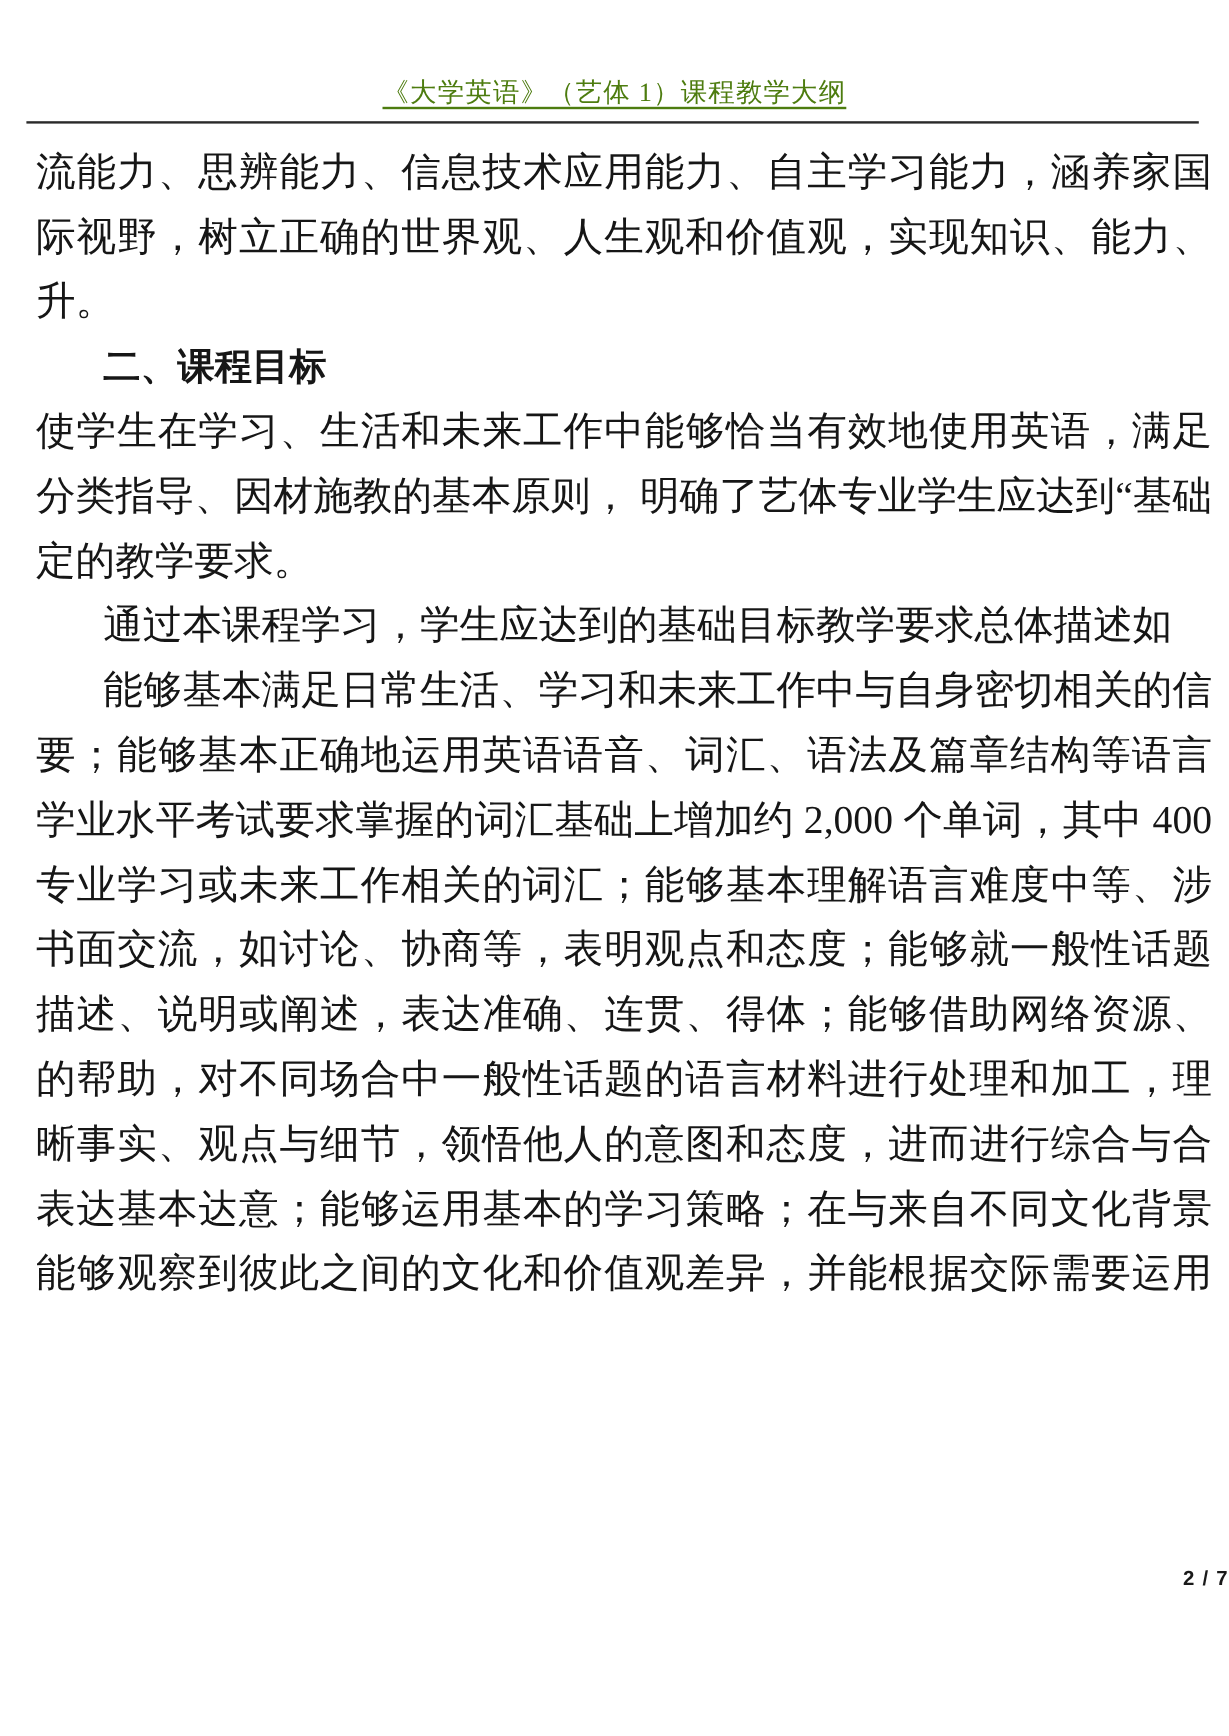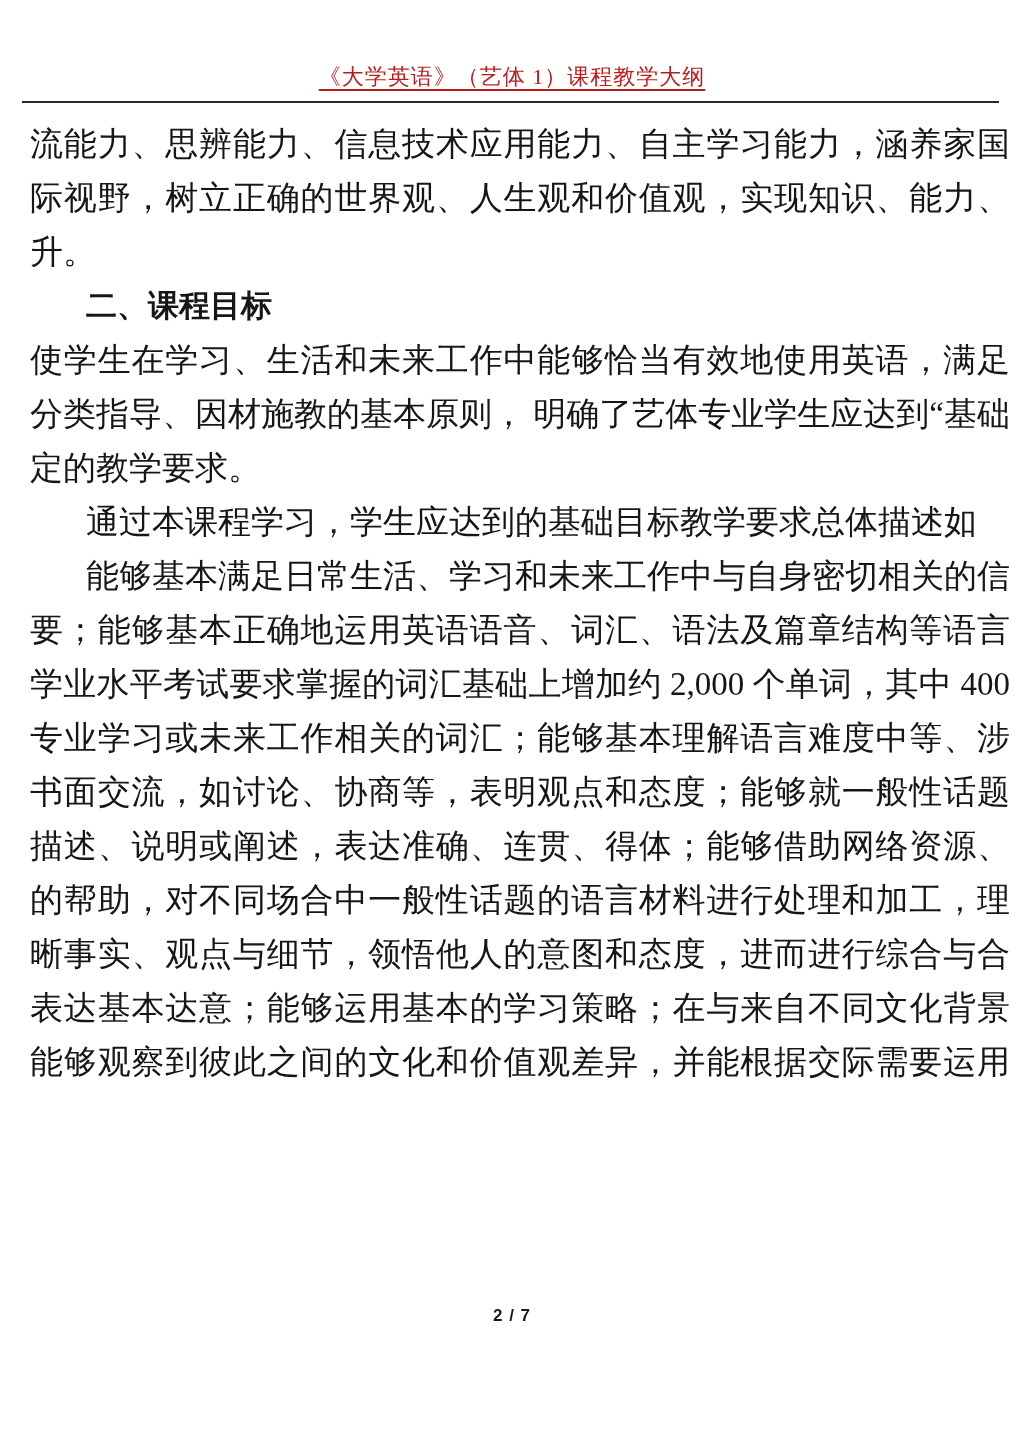--- a/index.html
+++ b/index.html
@@ -12,21 +12,21 @@
     font-family: "Liberation Serif", "DejaVu Serif", serif;
     color: #161616;
   }
   .page-header {
     padding-top: 62px;
     text-align: center;
   }
   .header-title {
     font-size: 22px;
     letter-spacing: 1px;
-    color: #b91c1c;
+    color: #4d7c0f;
     text-decoration: underline;
     text-underline-offset: 5px;
   }
   .header-rule {
     margin: 9px 25px 0 22px;
     border-top: 2px solid #2a2a2a;
     height: 0;
   }
   .doc-body {
     margin: 14px 14px 0 30px;
@@ -48,21 +48,21 @@
   }
   .line.heading {
     font-weight: bold;
     font-size: 31px;
   }
   .page-footer {
     position: absolute;
     top: 1306px;
     left: 0;
     width: 100%;
-    text-align: center;
+    text-align: right;
   }
   .page-number {
     font-family: "Liberation Sans", "DejaVu Sans", sans-serif;
     font-weight: 700;
     font-size: 17px;
     color: #1a1a1a;
     letter-spacing: 1px;
   }
 </style>
 </head>

